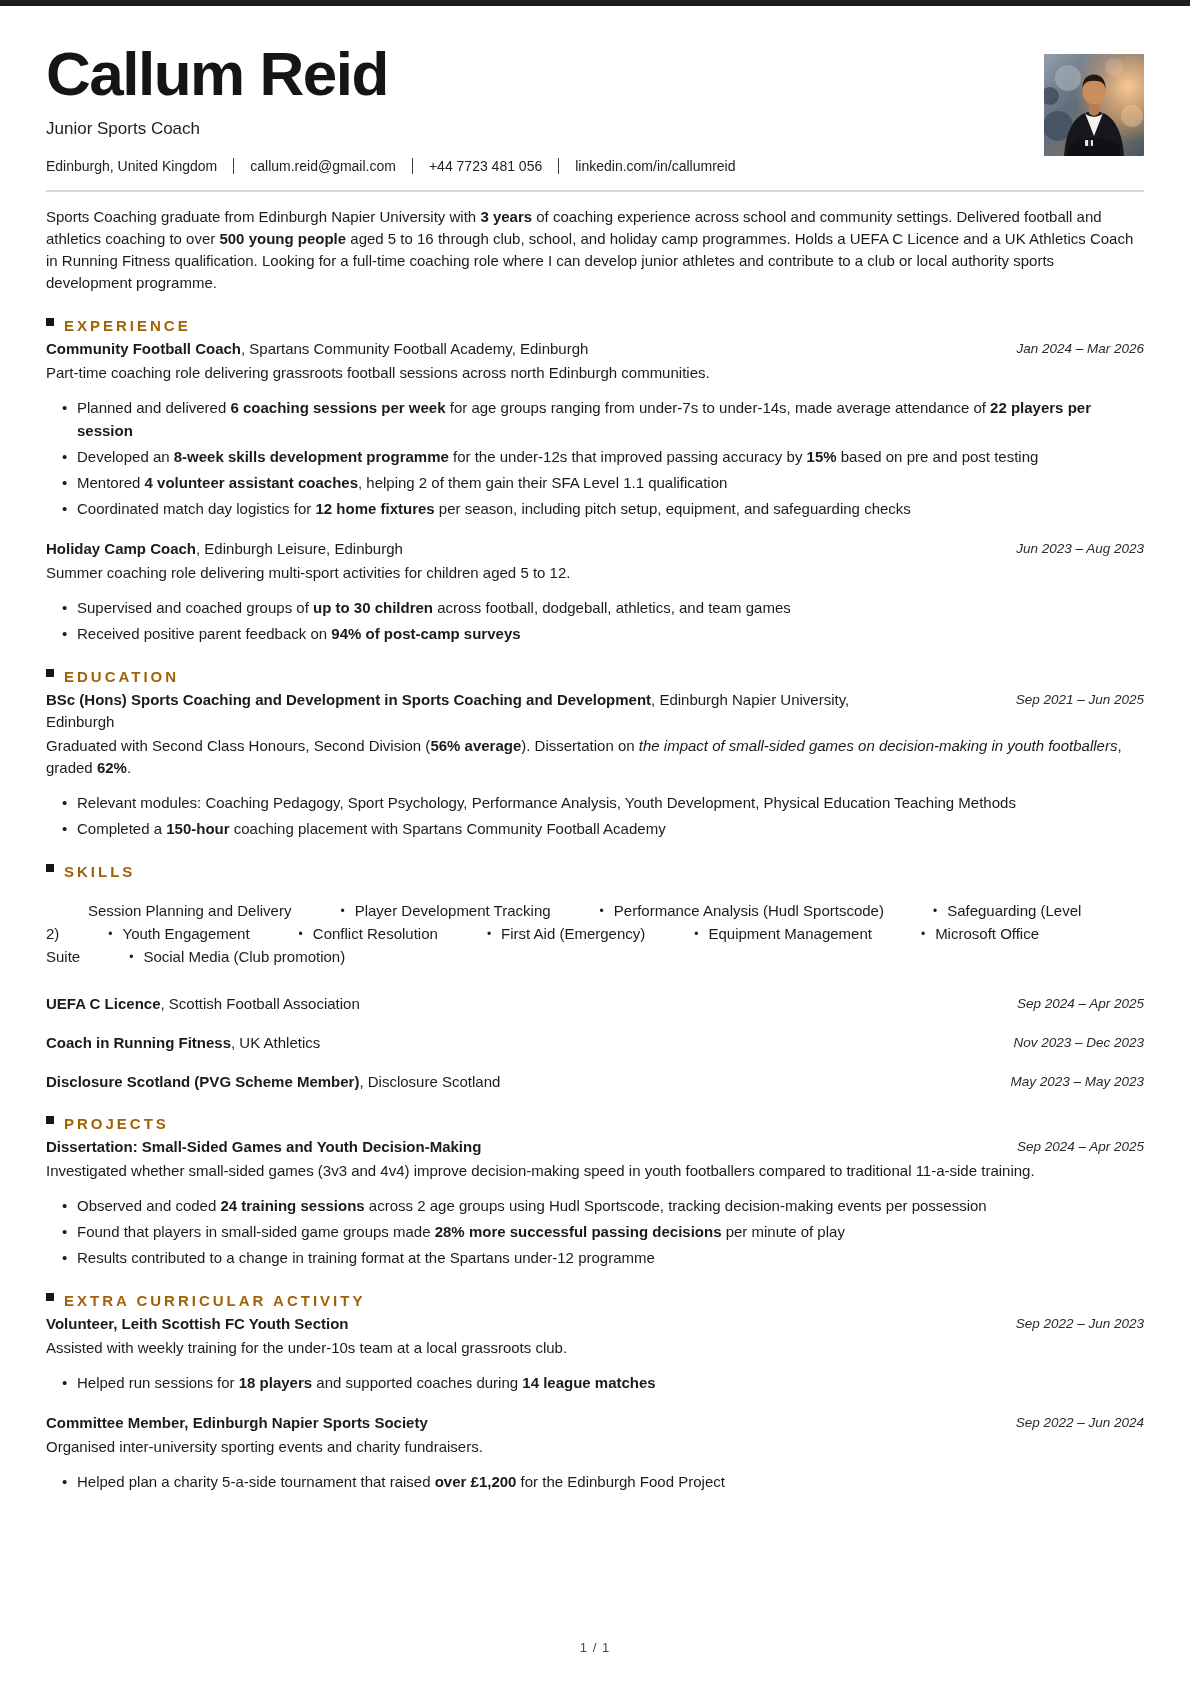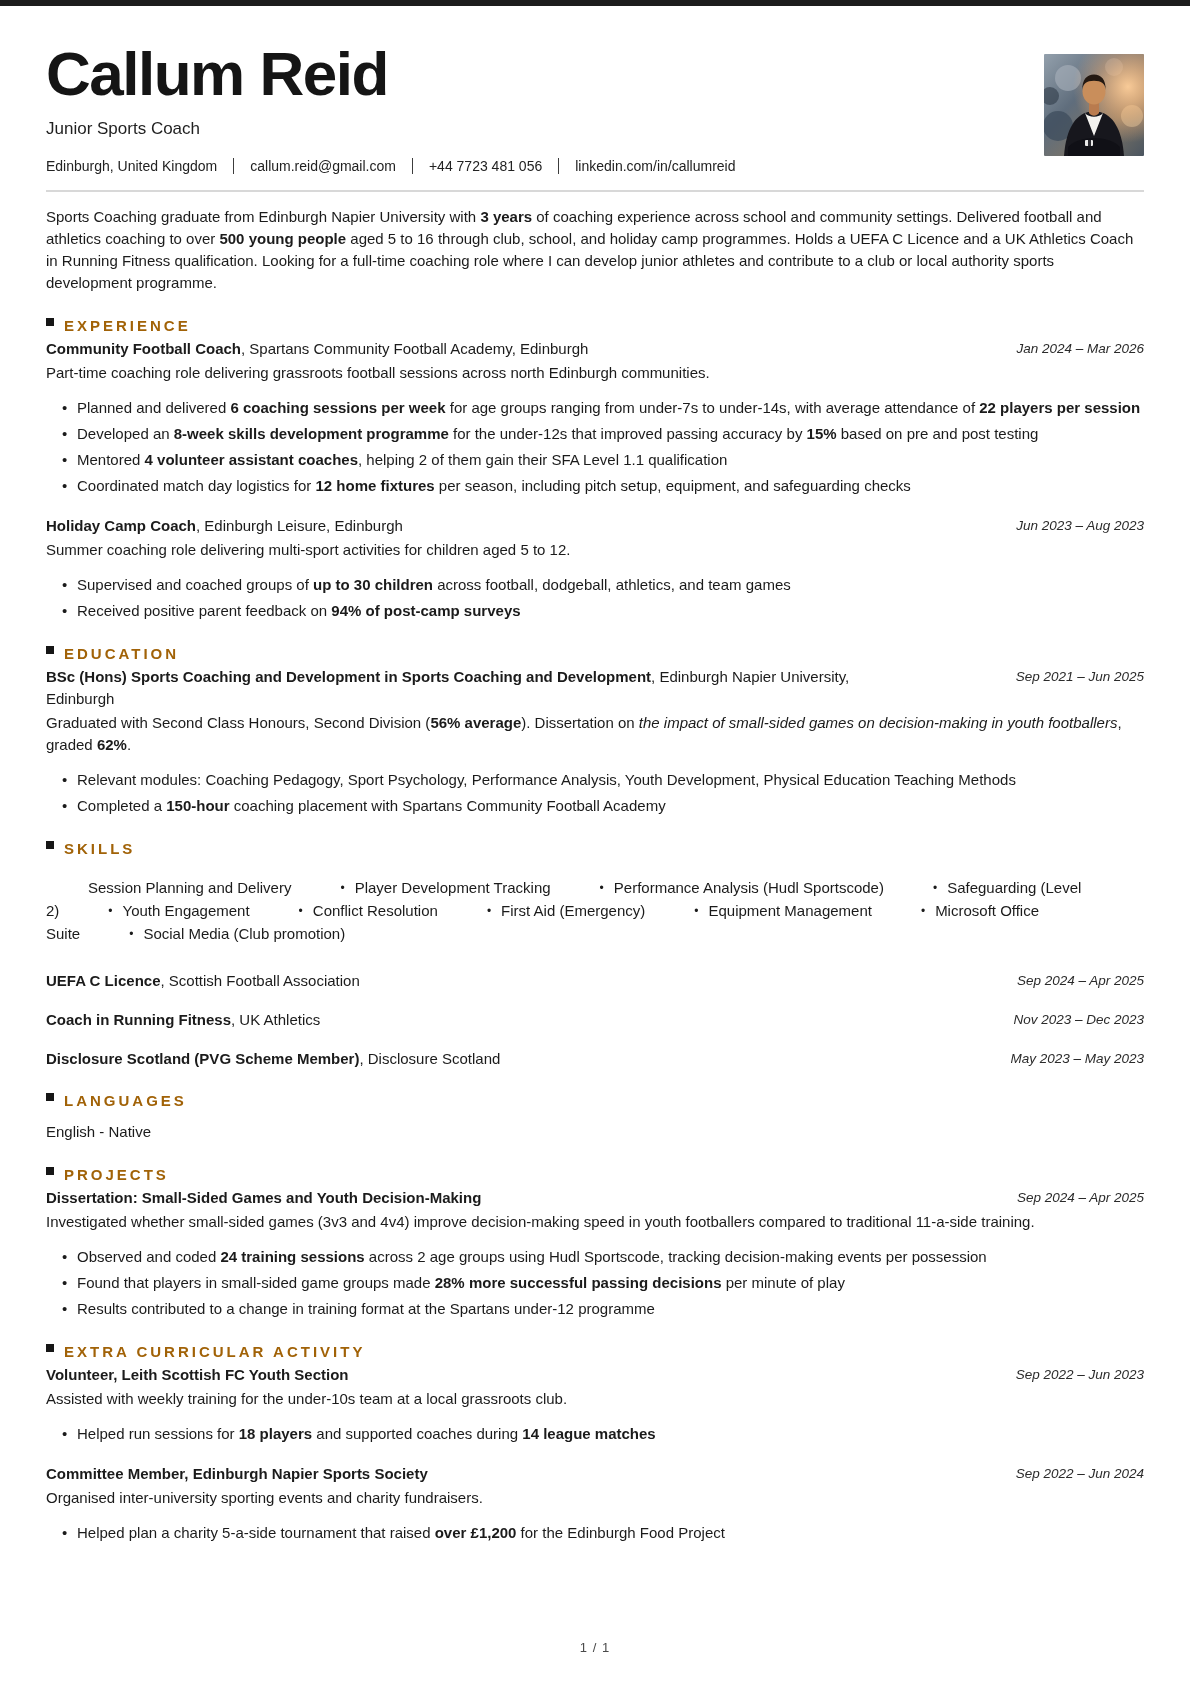--- a/index.html
+++ b/index.html
@@ -130,21 +130,21 @@
     <div>
 
         <div class="entry">
           <div class="entry-head">
             <div class="entry-title"><span class="b">Community Football Coach</span><span>, Spartans Community Football Academy, Edinburgh</span></div>
             <div class="entry-dates">Jan 2024 – Mar 2026</div>
           </div>
           <div class="entry-desc"><span>Part-time coaching role delivering grassroots football sessions across north Edinburgh communities.</span></div>
           <ul class="bullets">
 
-          <li><span>Planned and delivered </span><span class="b">6 coaching sessions per week</span><span> for age groups ranging from under-7s to under-14s, with average attendance of </span><span class="b">22 players per session</span></li>
+          <li><span>Planned and delivered </span><span class="b">6 coaching sessions per week</span><span> for age groups ranging from under-7s to under-14s, made average attendance of </span><span class="b">22 players per session</span></li>
             <li><span>Developed an </span><span class="b">8-week skills development programme</span><span> for the under-12s that improved passing accuracy by </span><span class="b">15%</span><span> based on pre and post testing</span></li>
             <li><span>Mentored </span><span class="b">4 volunteer assistant coaches</span><span>, helping 2 of them gain their SFA Level 1.1 qualification</span></li>
             <li><span>Coordinated match day logistics for </span><span class="b">12 home fixtures</span><span> per season, including pitch setup, equipment, and safeguarding checks</span></li>
           </ul>
         </div>
 
         <div class="entry">
           <div class="entry-head">
             <div class="entry-title"><span class="b">Holiday Camp Coach</span><span>, Edinburgh Leisure, Edinburgh</span></div>
             <div class="entry-dates">Jun 2023 – Aug 2023</div>
@@ -210,27 +210,20 @@
 
         <div class="entry cert-entry">
           <div class="entry-head">
             <div class="entry-title"><span class="b">Disclosure Scotland (PVG Scheme Member)</span><span>, Disclosure Scotland</span></div>
             <div class="entry-dates">May 2023 – May 2023</div>
           </div>
         </div>
       </div>
   </section>
 
-  <section class="section">
-    <h2 class="section-heading">
-      <span class="sq"></span>
-      <span>LANGUAGES</span>
-    </h2>
-    <div class="plain-text">English - Native</div>
-  </section>
 
   <section class="section">
     <h2 class="section-heading">
       <span class="sq"></span>
       <span>PROJECTS</span>
     </h2>
     <div>
 
         <div class="entry">
           <div class="entry-head">

